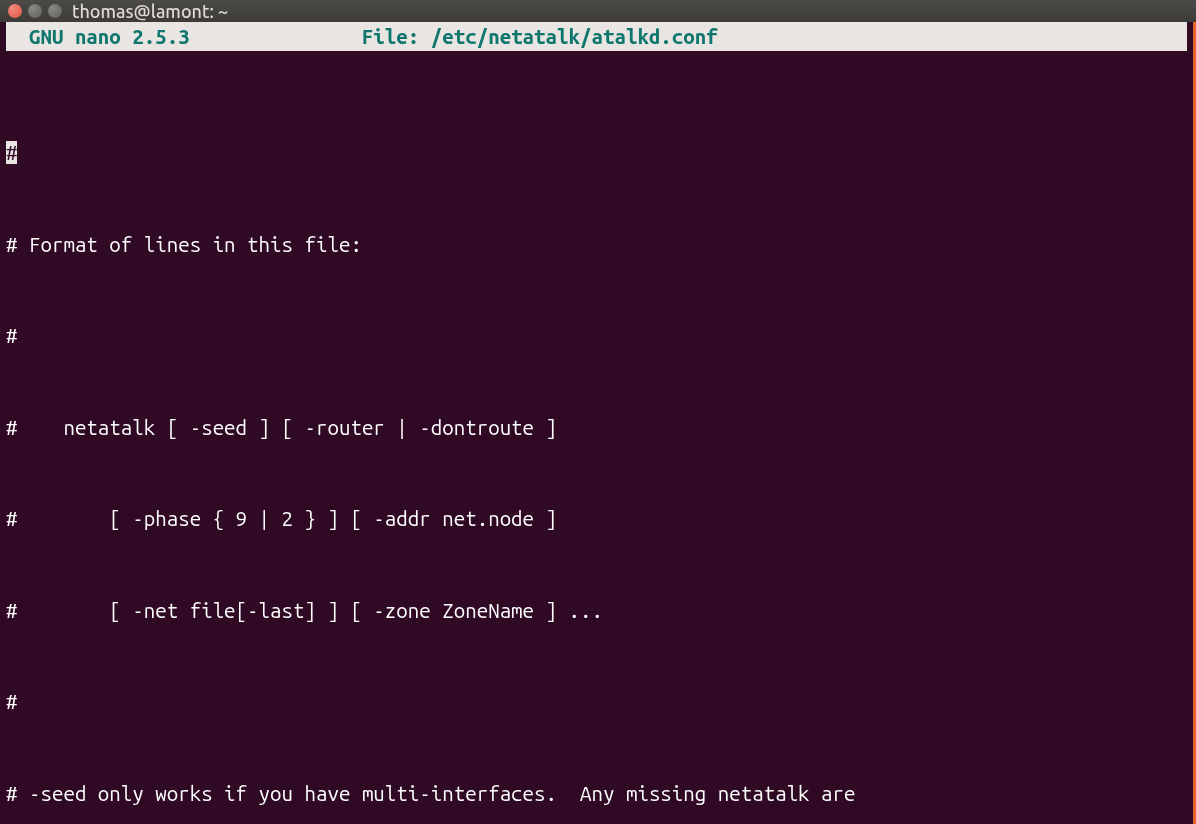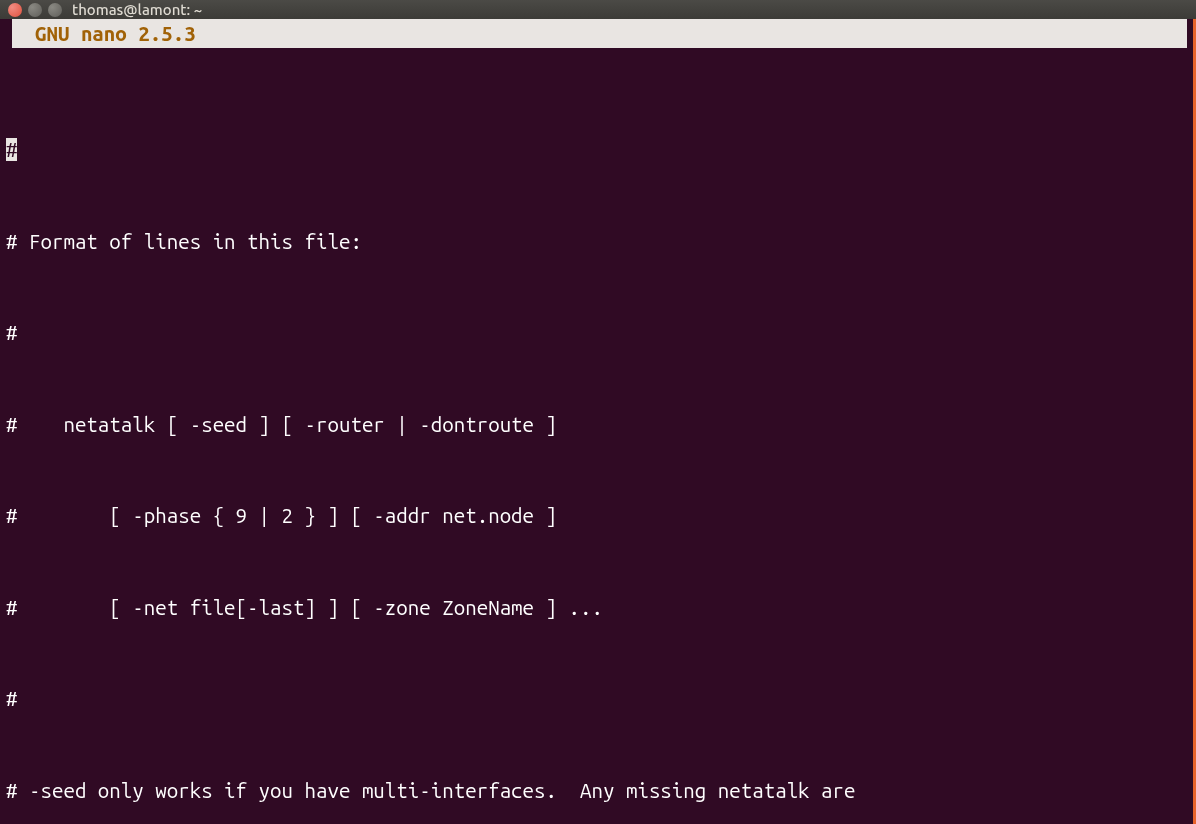--- a/index.html
+++ b/index.html
@@ -15,21 +15,21 @@
     flex-direction: column;
   }
   .titlebar {
     height: 26px;
     background: linear-gradient(#4b4a46, #3c3b37);
     display: flex;
     align-items: center;
     padding: 1px 8px;
     color: #dfdbd2;
     font-family: "Ubuntu", Arial, sans-serif;
-    font-size: 15px;
+    font-size: 18px;
     font-weight: 500;
   }
   .win-buttons {
     display: flex;
     gap: 6px;
     margin-right: 10px;
   }
   .win-btn {
     width: 14px;
     height: 14px;
@@ -41,25 +41,25 @@
   .win-max   { background: radial-gradient(circle at 30% 30%, #8a8983, #5f5e59); }
   .terminal {
     flex: 1;
     background: #300a24;
     position: relative;
     padding: 0;
     border-right: 3px solid #e9632b;
   }
   .nano-header {
     background: #e9e5e2;
-    color: #a16207;
+    color: #0f766e;
     display: flex;
     height: 29px;
     line-height: 29px;
-    margin: 0 6px 0 12px;
+    margin: 0 6px 0 6px;
     font-weight: bold;
     white-space: pre;
   }
   .nano-header .spacer { flex: 0 0 auto; }
   .editor-area {
     padding: 0 6px;
     line-height: 30.5px;
     white-space: pre;
     color: #ffffff;
     margin-top: 26px;
@@ -80,20 +80,21 @@
     <span class="win-btn win-max"></span>
   </div>
   <span>thomas@lamont: ~</span>
 </div>
 
 <div class="terminal">
 
   <div class="nano-header">
     <span>  GNU nano 2.5.3</span>
     <span class="spacer">               </span>
+    <span>File: /etc/netatalk/atalkd.conf</span>
   </div>
 
   <div class="editor-area">
     <div class="editor-line"><span class="cursor-cell">#</span></div>
     <div class="editor-line"># Format of lines in this file:</div>
     <div class="editor-line">#</div>
     <div class="editor-line">#    netatalk [ -seed ] [ -router | -dontroute ]</div>
     <div class="editor-line">#        [ -phase { 9 | 2 } ] [ -addr net.node ]</div>
     <div class="editor-line">#        [ -net file[-last] ] [ -zone ZoneName ] ...</div>
     <div class="editor-line">#</div>

